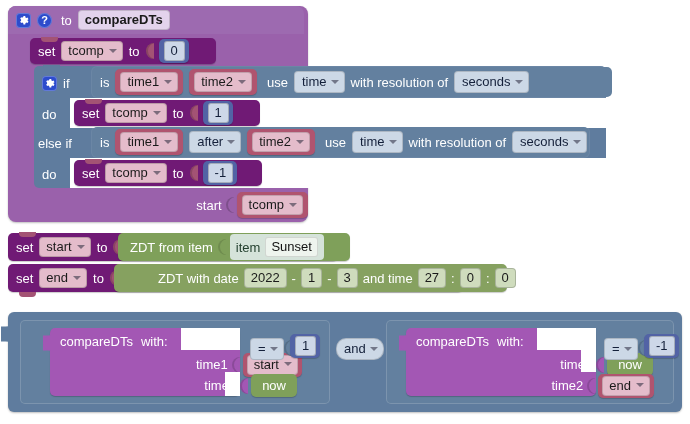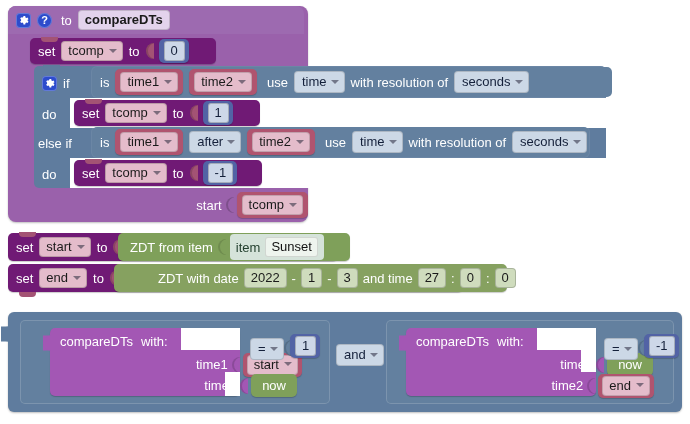--- a/index.html
+++ b/index.html
@@ -525,21 +525,21 @@
     <span class="opfield" style="position:absolute; left:230px; top:18px;">
       <span>=</span>
       <span class="caret"></span>
     </span>
     <span class="socket" style="position:absolute; left:264px; top:20px; background:#63809f; box-shadow:inset 2px 0 0 rgba(0,0,0,.15);"></span>
     <span class="numblk" style="left:270px; top:14px;">
       <span class="numfield">1</span>
     </span>
   </div>
 
-  <span class="opfield" style="position:absolute; left:328px; top:32px;">
+  <span class="opfield" style="position:absolute; left:328px; top:26px;border-radius:10px;">
     <span>and</span>
     <span class="caret"></span>
   </span>
 
   <div class="eq-wrap" style="left:378px; width:288px;">
     <div class="callblk" style="left:20px; top:8px; width:190px; height:68px;">
       <span class="plug" style="background:#a357b4; top:15px;"></span>
       <div class="call-line" style="padding-left:10px; gap:8px;">
         <span>compareDTs</span>
         <span>with:</span>

